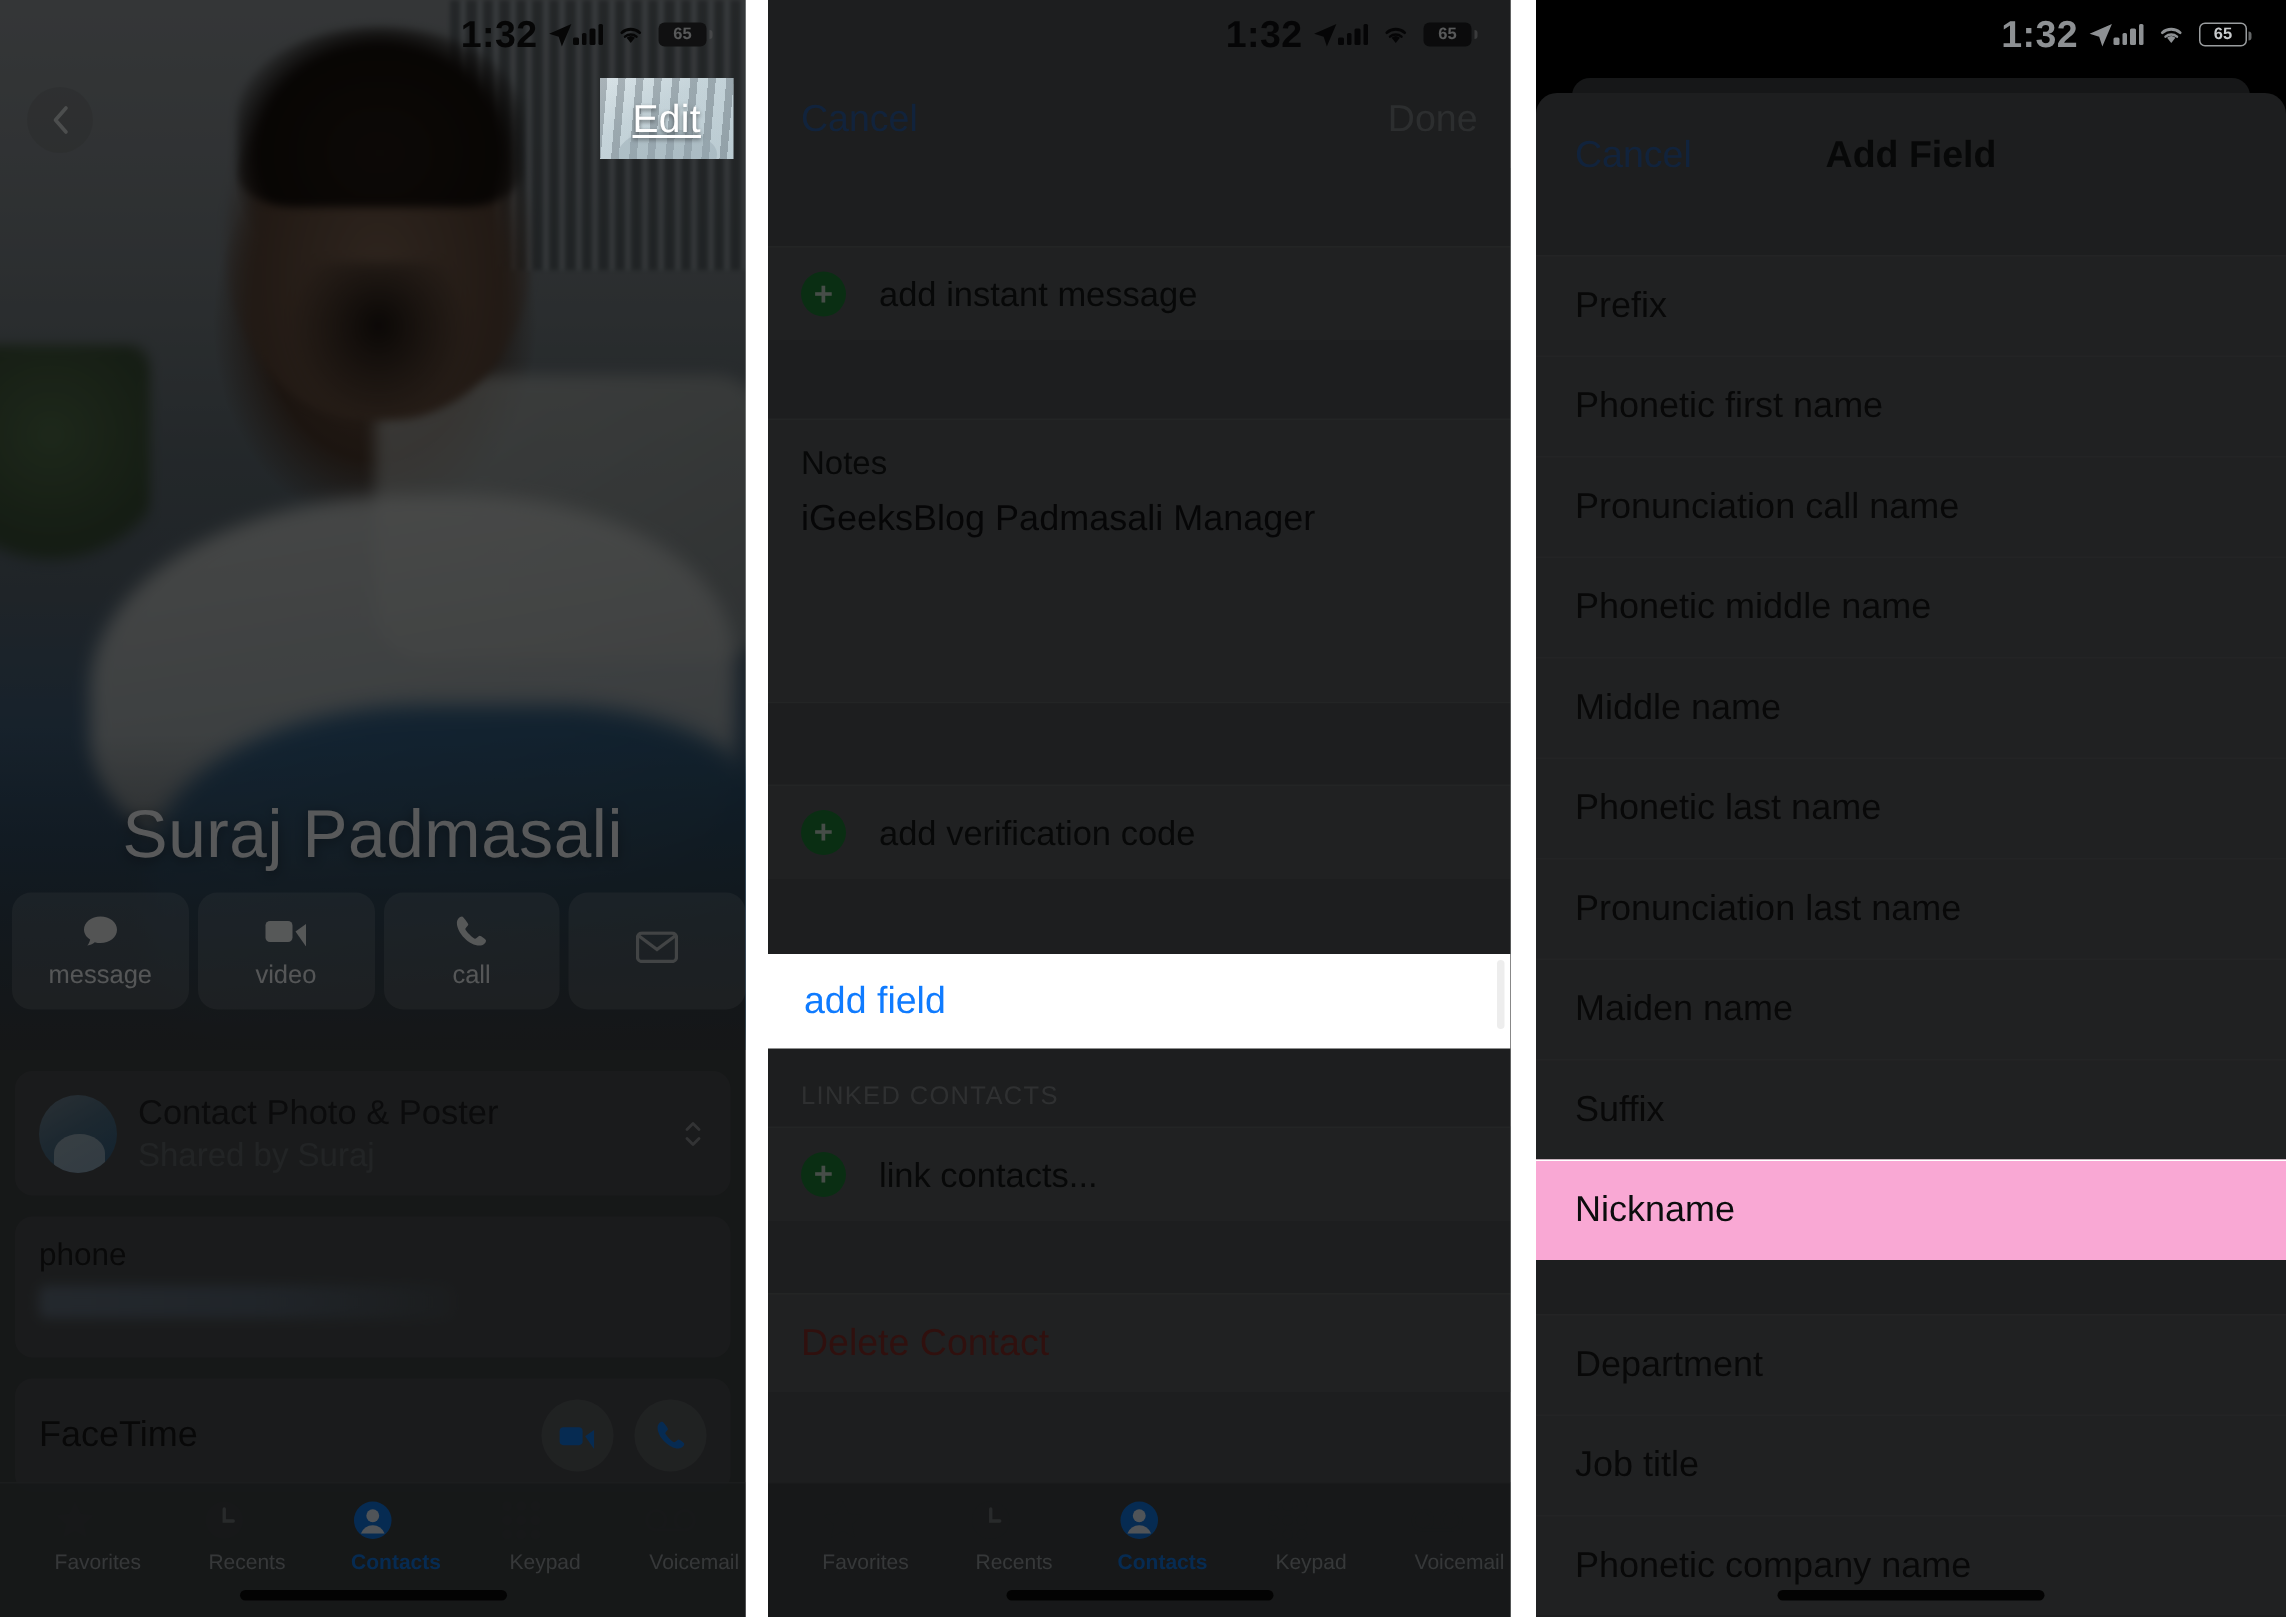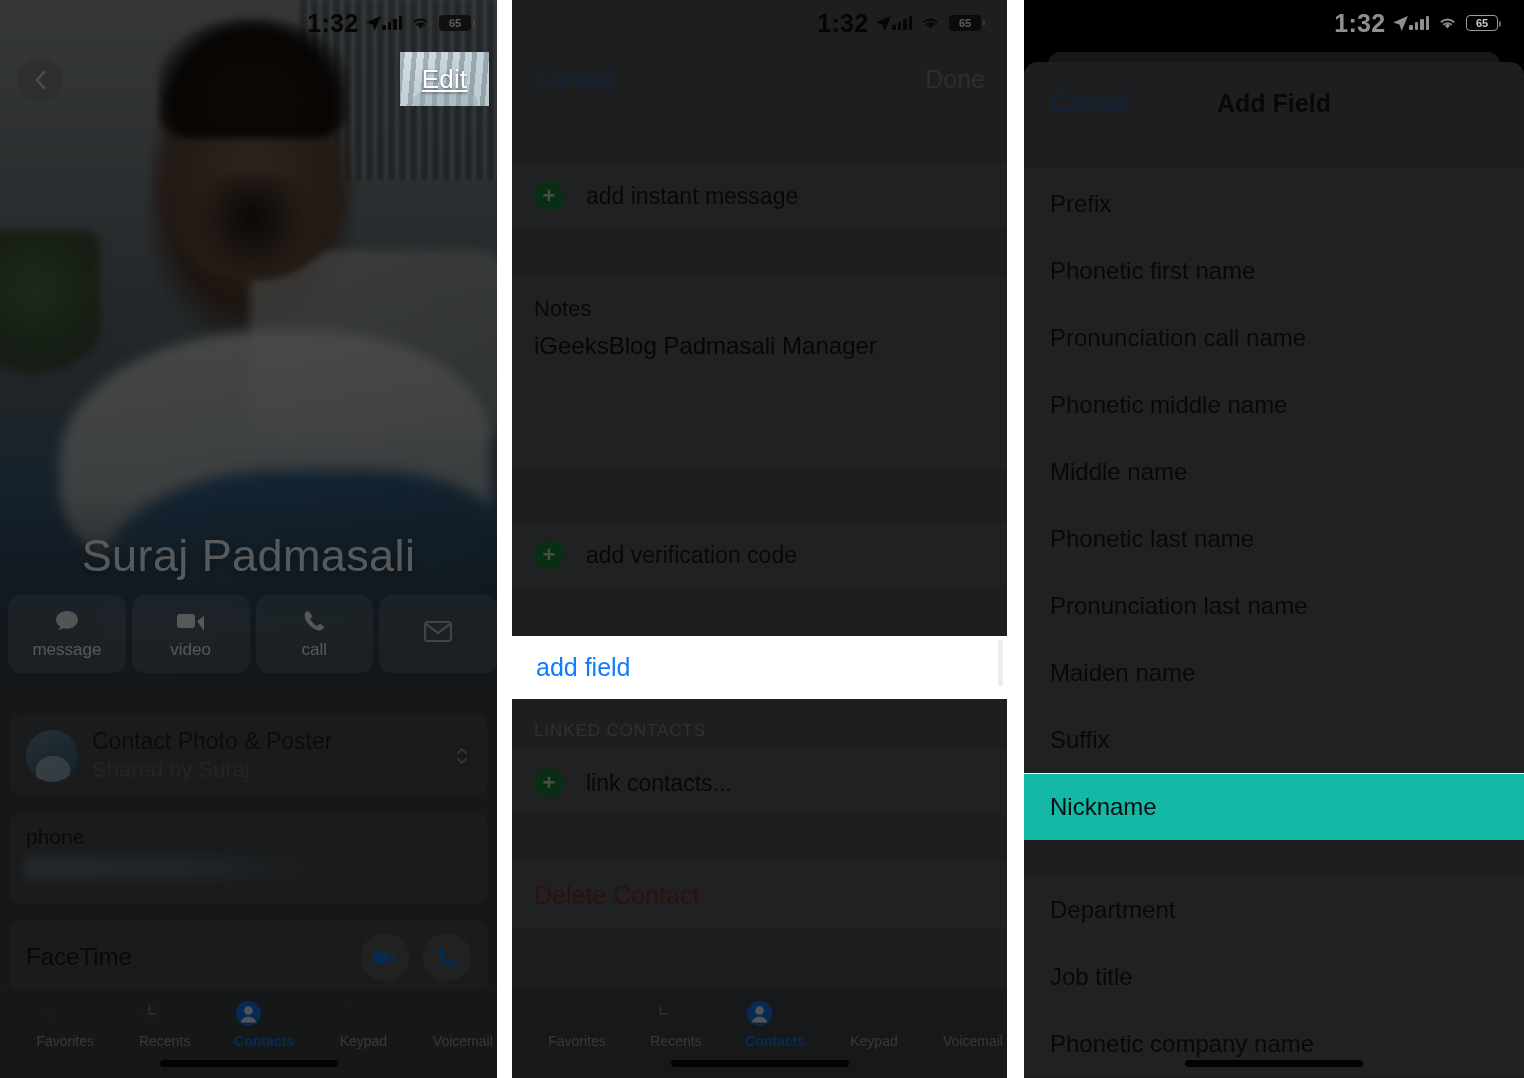--- a/index.html
+++ b/index.html
@@ -157,21 +157,21 @@
     background:#4c4f51; border-radius:14px 14px 0 0; overflow:hidden; }
   .modal-peek { position:absolute; left:24px; right:24px; top:52px; height:22px;
     background:#3a3d3f; border-radius:12px 12px 0 0; }
   .navbar3 { height:82px; display:flex; align-items:center; padding:0 26px; position:relative; }
   .nb3-cancel { color:#2f5d9e; font-size:25px; }
   .nb3-title { position:absolute; left:0; right:0; text-align:center;
     font-size:25px; font-weight:bold; color:#141516; pointer-events:none; }
   .flist { margin-top:26px; background:#55585a; }
   .frow { padding:19px 26px; border-top:1px solid rgba(255,255,255,.05); font-size:24px; color:#151617; }
   .frow:first-child { border-top:1px solid rgba(255,255,255,.05); }
-  .frow.sel { background:#14b8a6; color:#0c0d0e; position:relative; z-index:50;
+  .frow.sel { background:#f9a8d4; color:#0c0d0e; position:relative; z-index:50;
     border-top:1px solid #ffffff; }
   .fgap { height:36px; background:#4c4f51; }
 </style>
 </head>
 <body>
 
 <div class="board">
 
   <div class="panel p1">
     <div class="photo-wrap">

